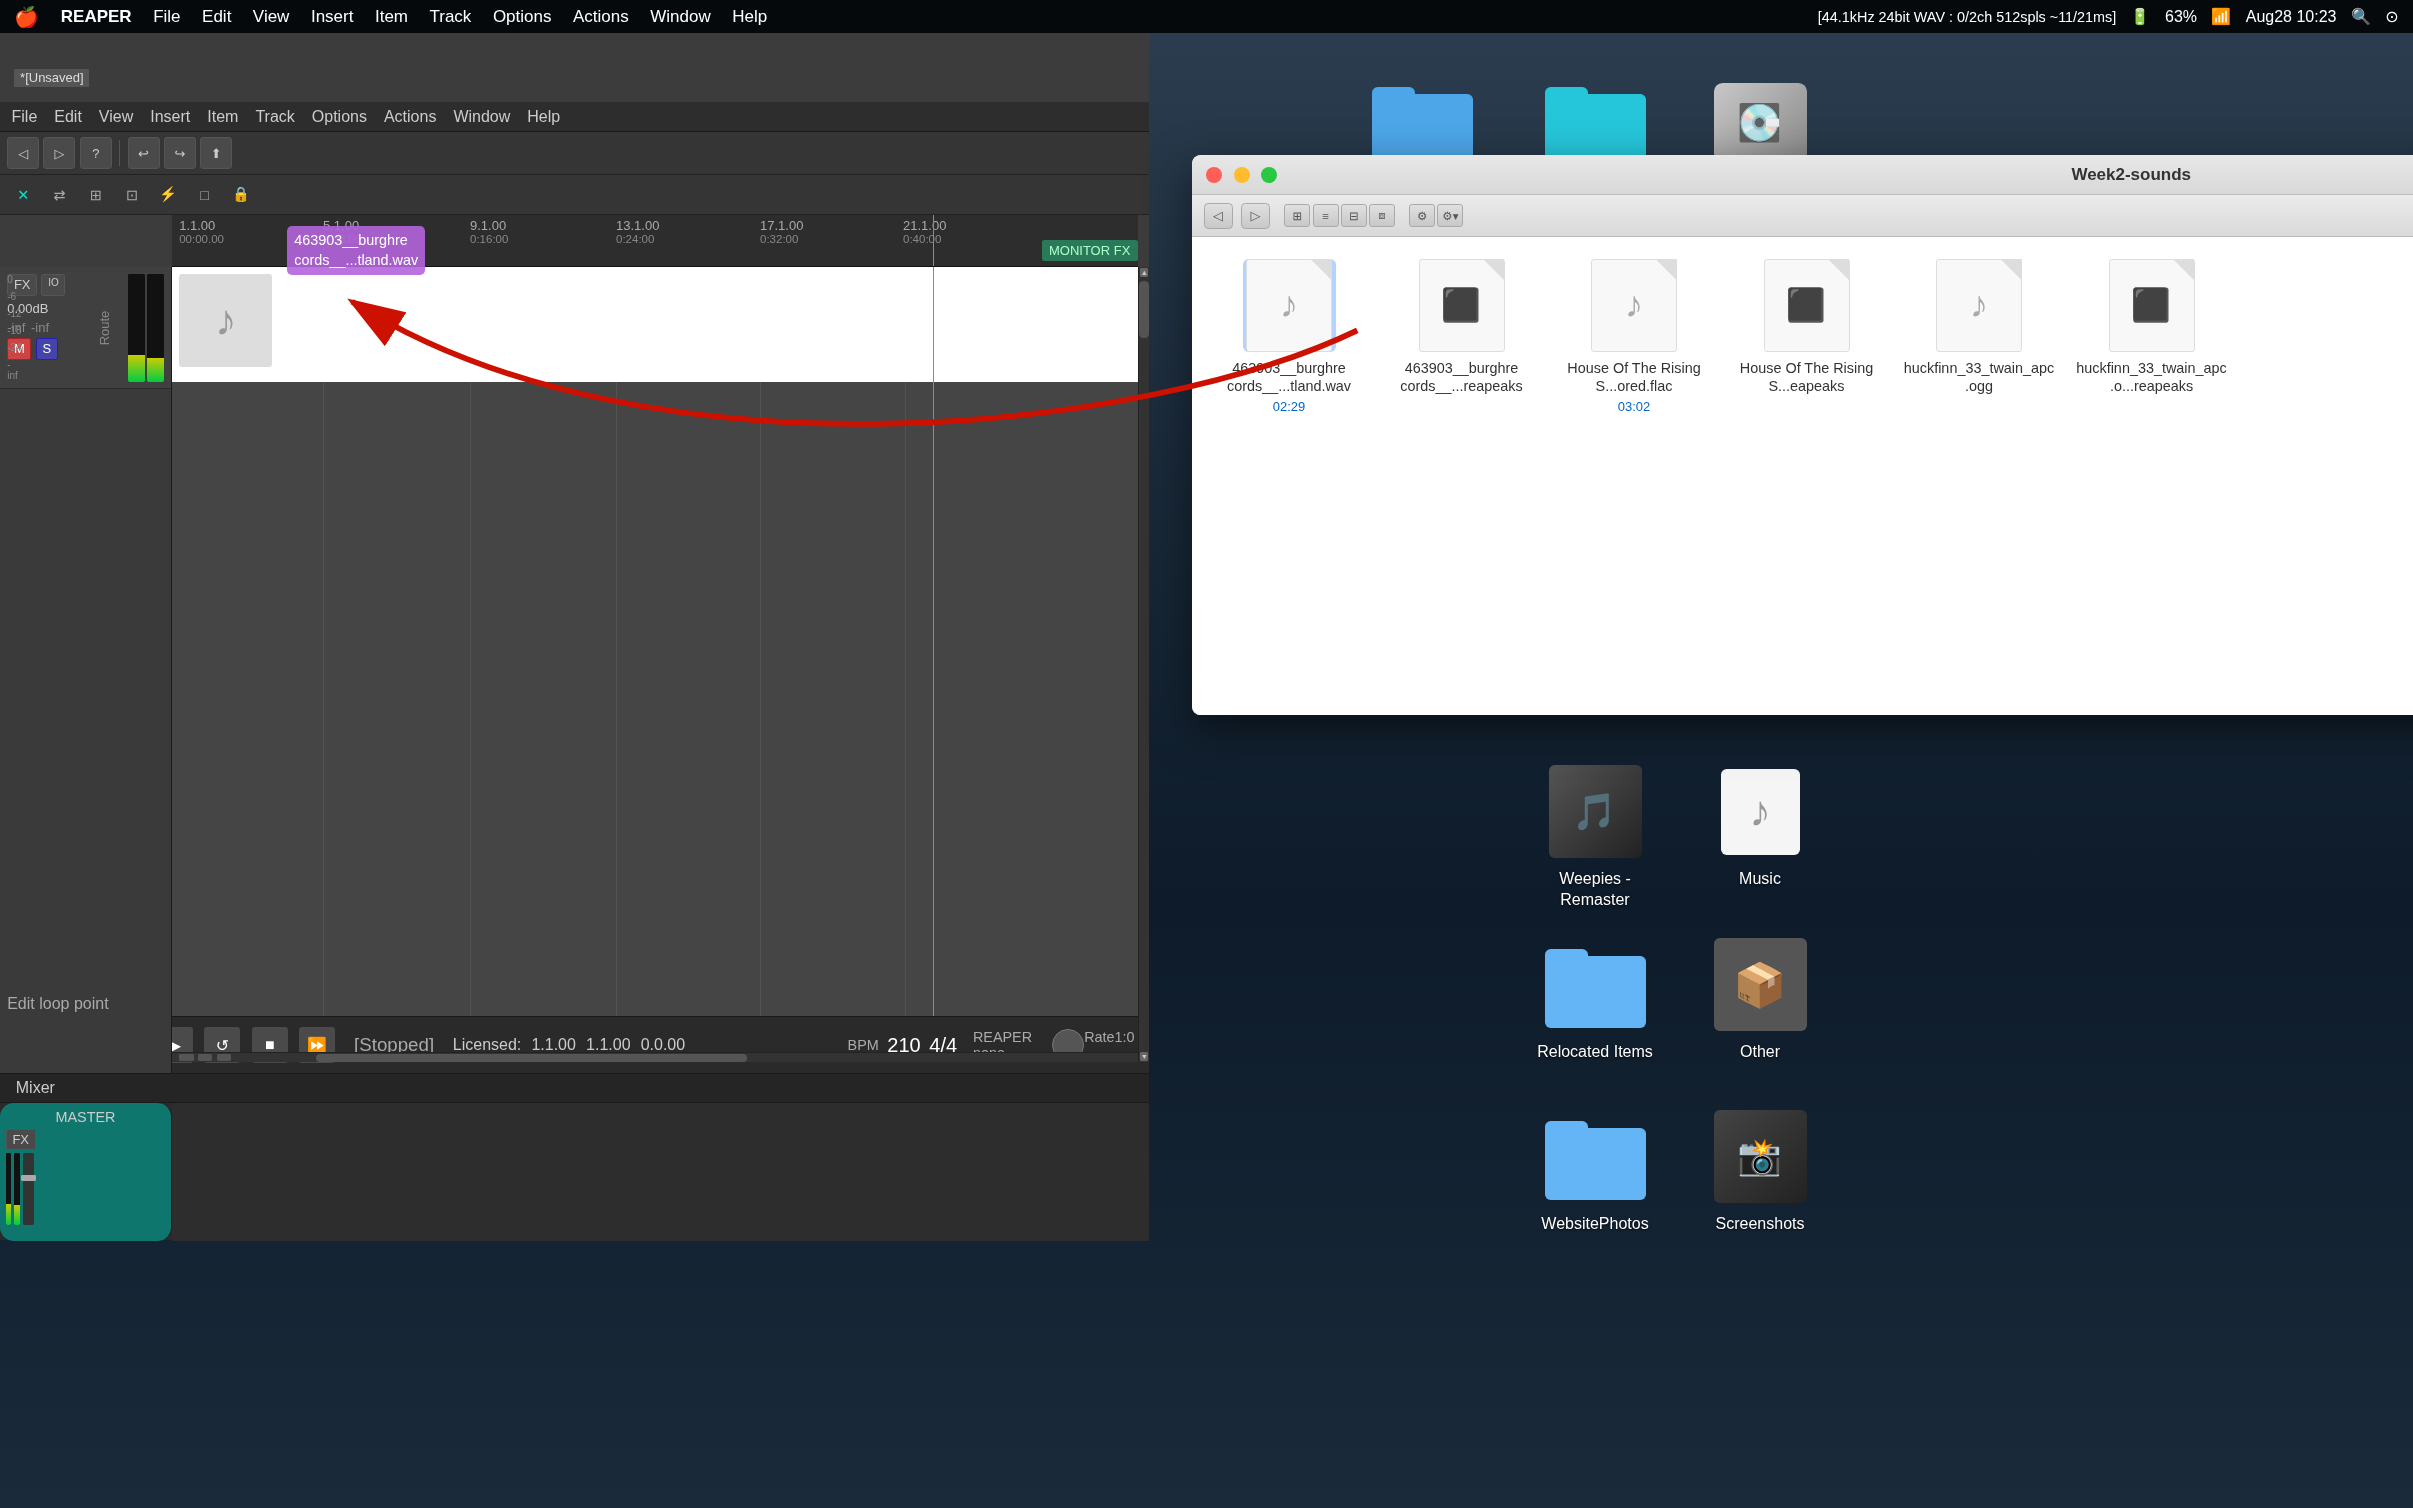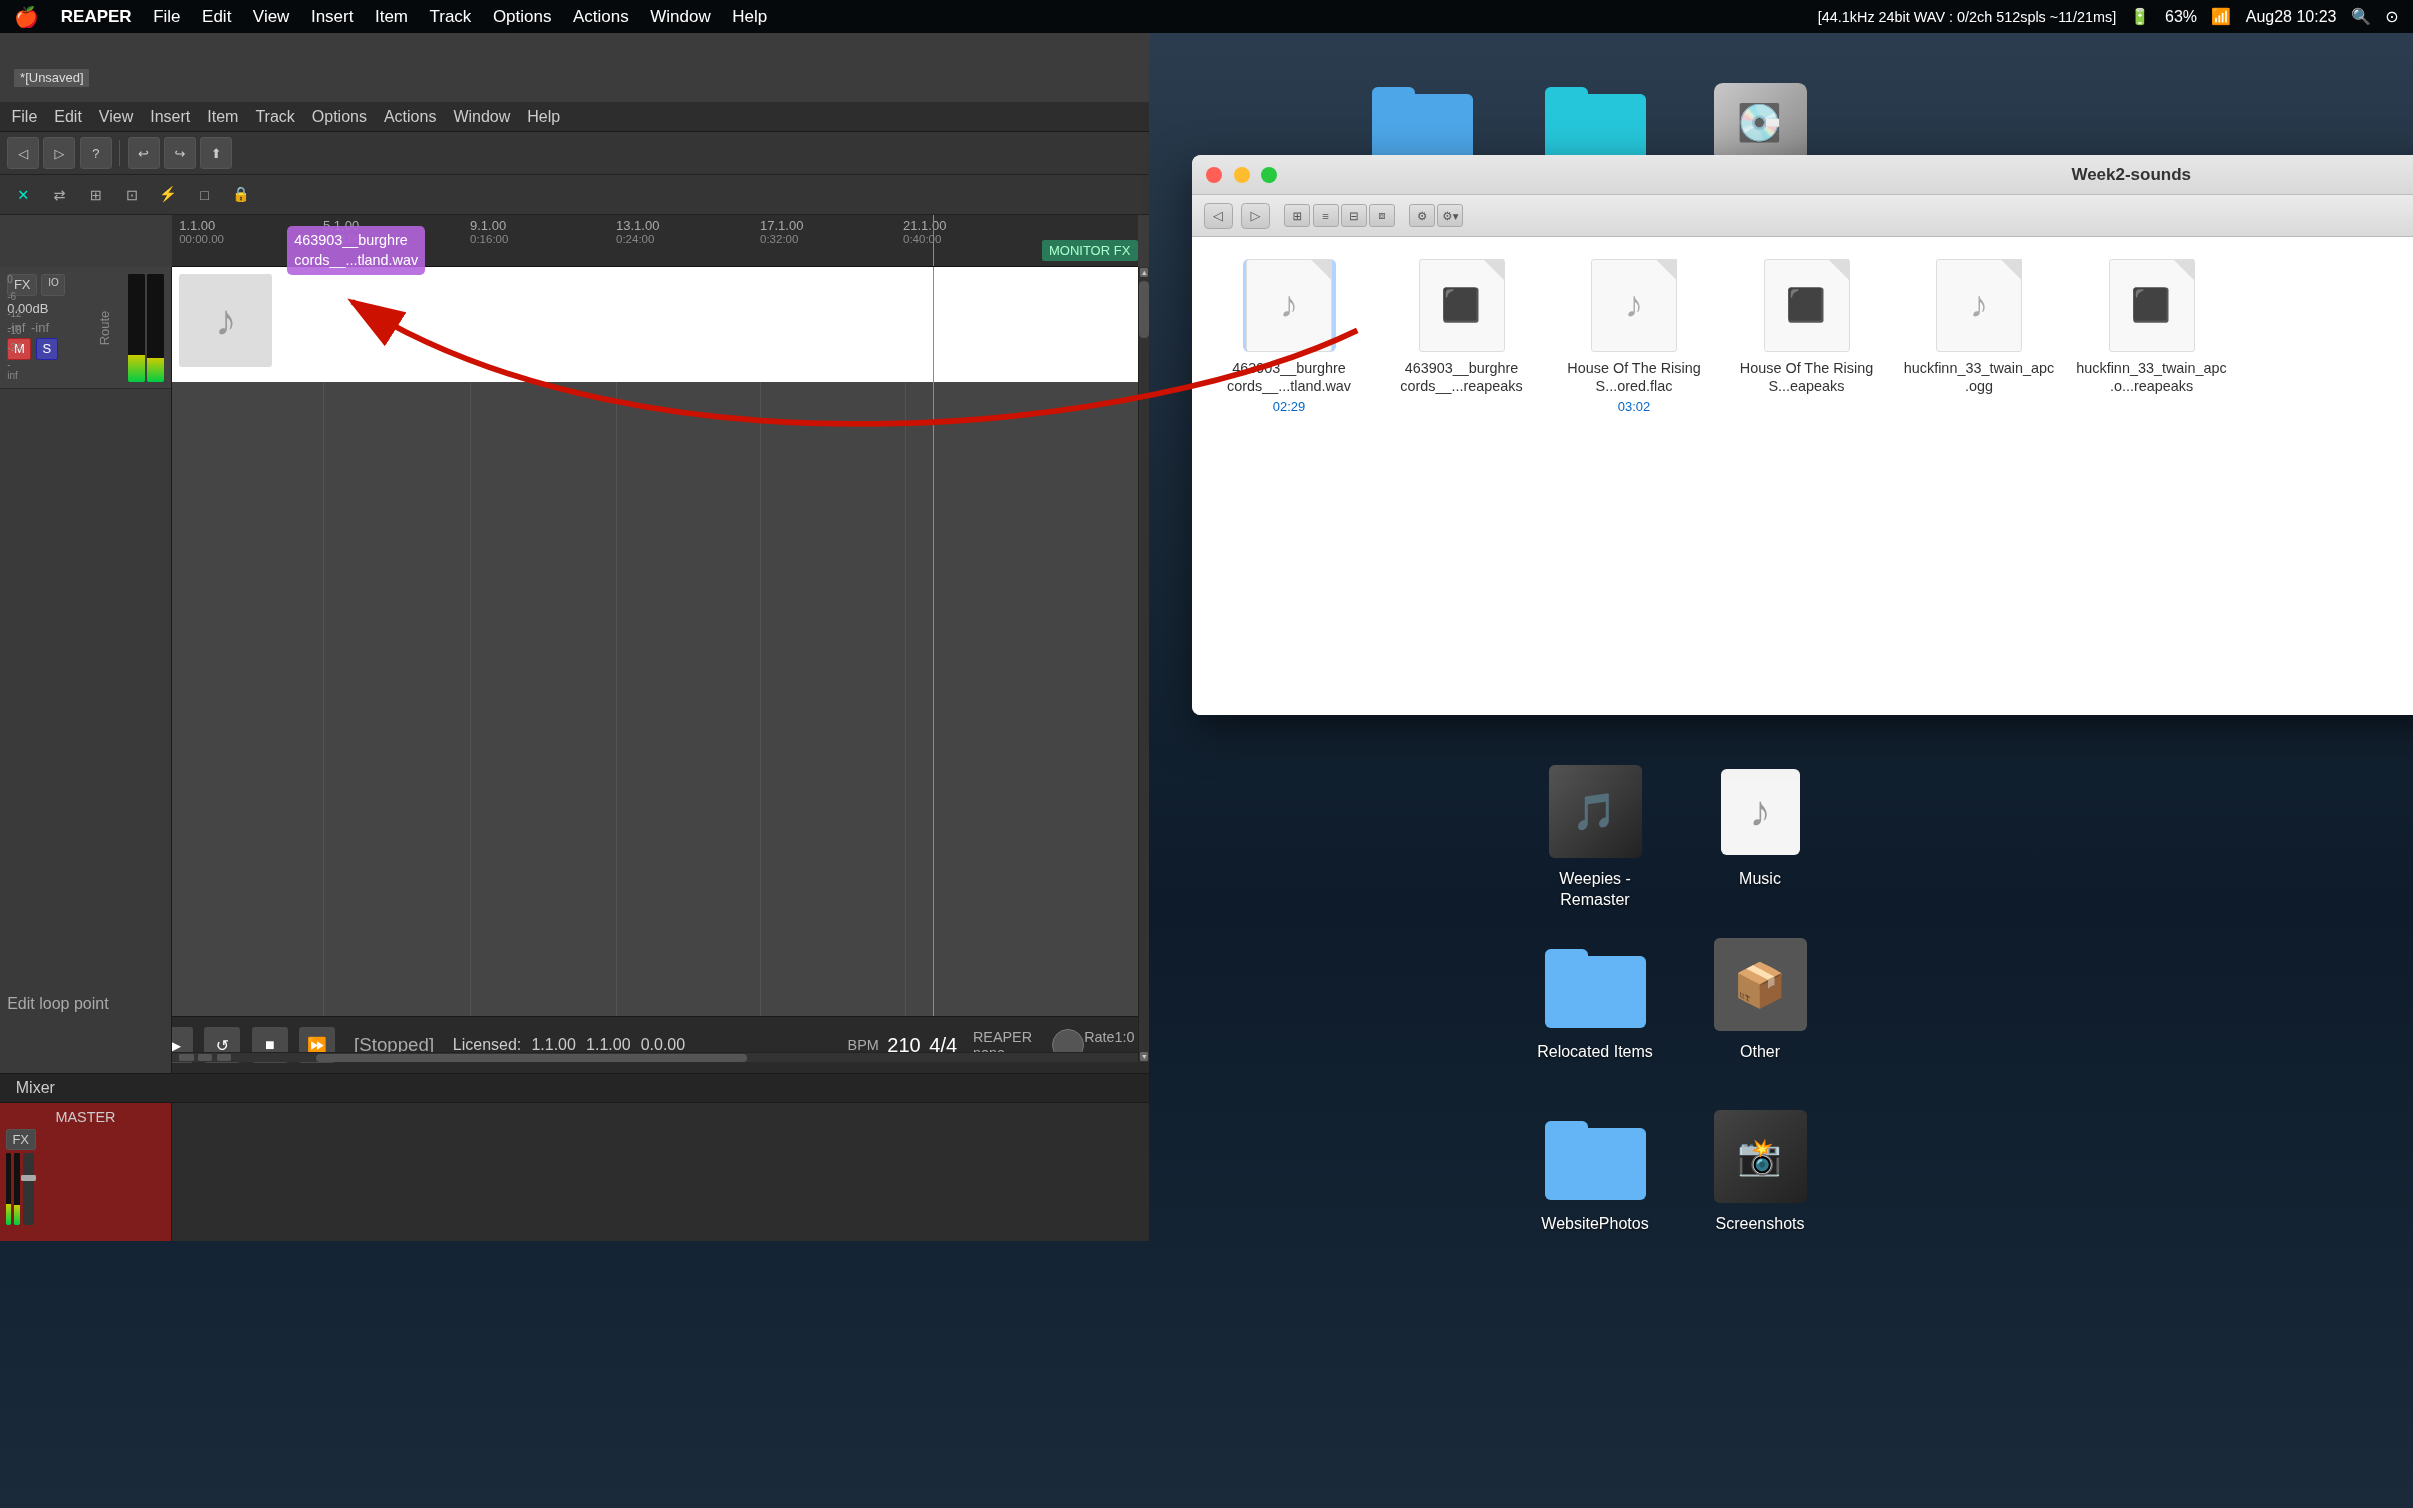--- a/index.html
+++ b/index.html
@@ -581,23 +581,24 @@
       font-size: 16px;
       padding: 2.9px 8.6px;
       cursor: pointer;
     }
     .mixer-inner {
       display: flex;
       height: 138px;
     }
     .mixer-left {
       width: 172px;
-      background: #7f1d1d;
+      background: #0f766e;
       border-right: 1.4px solid #1a1a1a;
       padding: 5.7px;
+      border-radius: 14px;
     }
     .mixer-right {
       flex: 1;
       background: #2d2d2d;
       padding: 5.7px;
     }
   </style>
 </head>
 <body>
 

